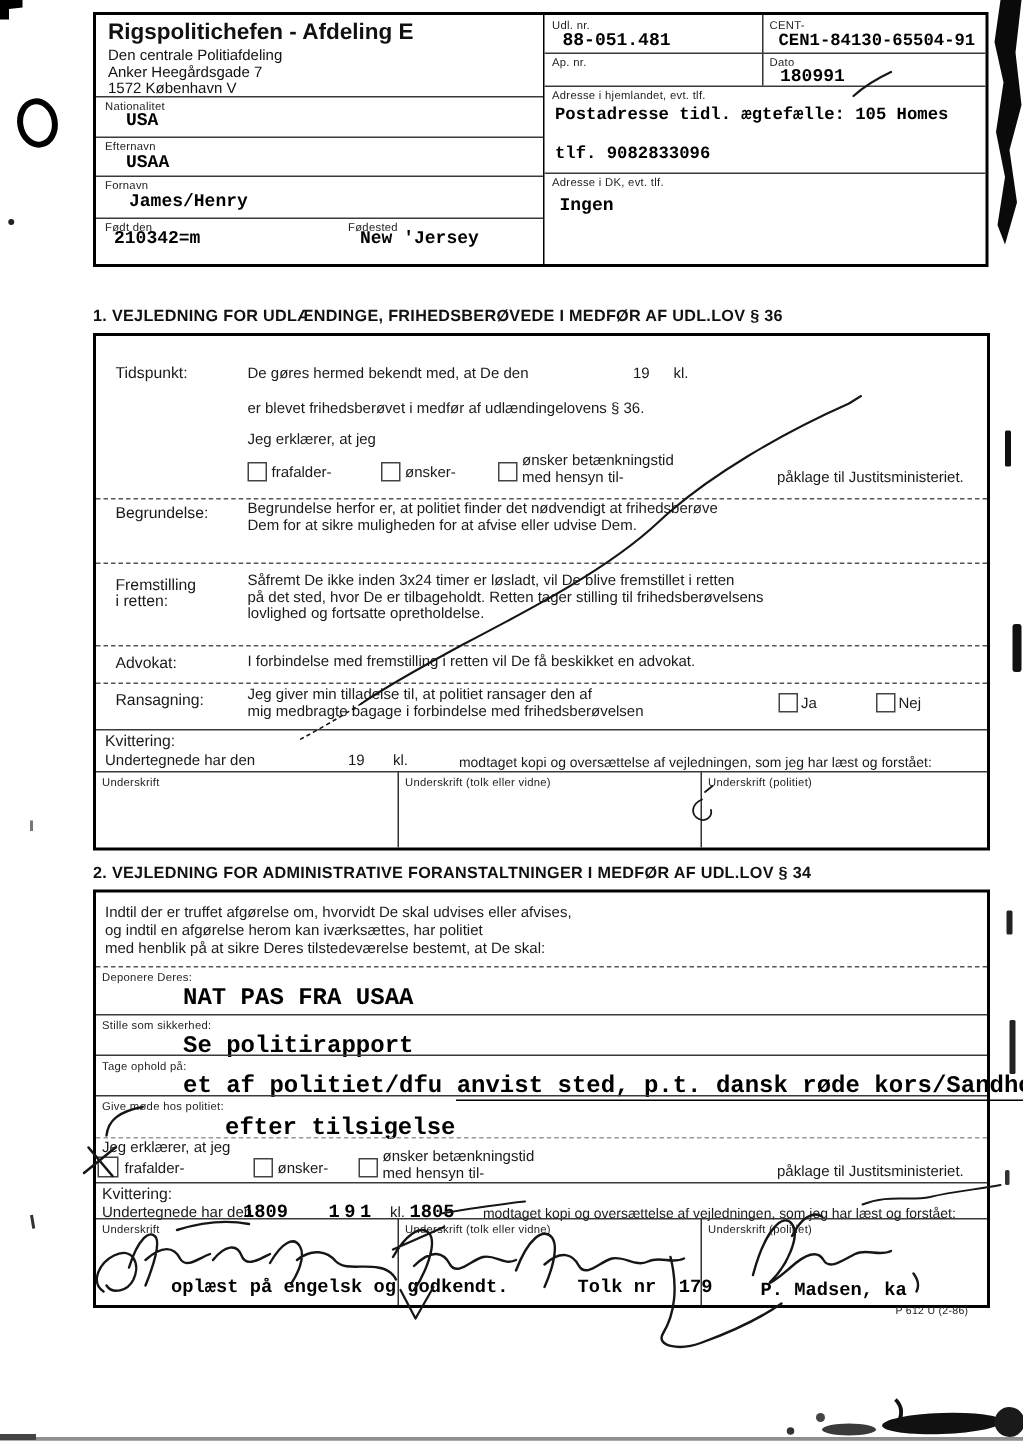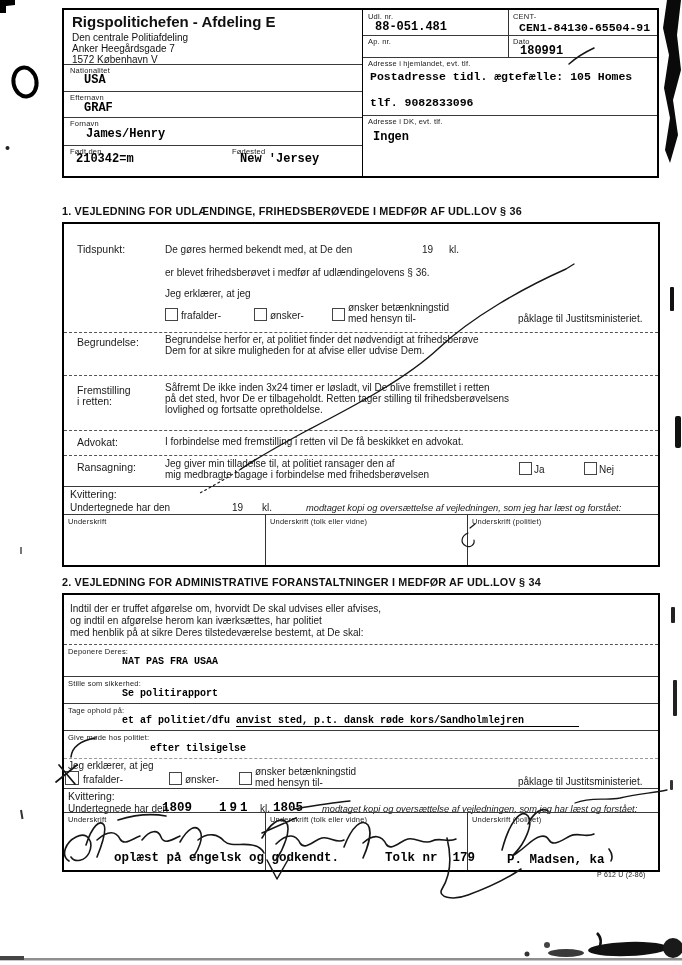--- a/index.html
+++ b/index.html
@@ -2,25 +2,25 @@
 <html><head>
 <meta charset="utf-8">
 <style>
   html,body{margin:0;padding:0;background:#fff;}
   .page{position:relative;width:682px;height:965px;background:#ffffff;overflow:hidden;
         font-family:"Liberation Sans",sans-serif;color:#111;}
   .abs{position:absolute;}
   .box{position:absolute;border:2px solid #000;}
   .lbl{font-size:7.5px;color:#222;letter-spacing:.2px;white-space:pre;}
   .txt{font-size:10px;line-height:11.5px;color:#1a1a1a;white-space:pre;}
-  .sm{font-size:9.3px;font-style:italic;}
+  .sm{font-size:9.3px;}
   .it{font-size:10.5px;color:#1a1a1a;white-space:pre;}
   .title{font-weight:700;font-size:10.8px;letter-spacing:.2px;white-space:pre;}
   .mono{font-family:"Liberation Mono","DejaVu Sans Mono",monospace;font-weight:700;color:#000;white-space:pre;}
-  .m12{font-size:12px;} .m115{font-size:11.5px;} .m13{font-size:10px;}
+  .m12{font-size:12px;} .m115{font-size:11.5px;} .m13{font-size:16px;}
   .sep{position:absolute;border-top:1px solid #3a3a3a;height:0;}
   .dsep{position:absolute;border-top:1px dashed #555;height:0;}
   .vline{position:absolute;border-left:1px solid #333;width:0;}
   .cb{position:absolute;width:11px;height:11px;border:1.3px solid #444;background:#fff;}
   .agency-title{font-weight:700;font-size:15px;white-space:pre;}
   .agency-line{font-size:10px;line-height:11px;white-space:pre;}
   .overlay{position:absolute;left:0;top:0;pointer-events:none;z-index:30;}
   .underl{border-bottom:1.2px solid #000;padding-right:55px;}
 </style>
 </head>
@@ -35,21 +35,21 @@
       <div class="abs agency-line" style="left:8px;top:22px;">Den centrale Politiafdeling</div>
       <div class="abs agency-line" style="left:8px;top:33px;">Anker Heegårdsgade 7</div>
       <div class="abs agency-line" style="left:8px;top:44px;">1572 København V</div>
 
       <div class="sep" style="left:0;top:54px;width:298px;"></div>
       <div class="abs lbl" style="left:6px;top:56px;">Nationalitet</div>
       <div class="abs mono m12" style="left:20px;top:63px;">USA</div>
 
       <div class="sep" style="left:0;top:81px;width:298px;"></div>
       <div class="abs lbl" style="left:6px;top:83px;">Efternavn</div>
-      <div class="abs mono m12" style="left:20px;top:91px;">GRAF</div>
+      <div class="abs mono m12" style="left:20px;top:91px;">USAA</div>
 
       <div class="sep" style="left:0;top:107px;width:298px;"></div>
       <div class="abs lbl" style="left:6px;top:109px;">Fornavn</div>
       <div class="abs mono m12" style="left:22px;top:117px;">James/Henry</div>
 
       <div class="sep" style="left:0;top:135px;width:298px;"></div>
       <div class="abs lbl" style="left:6px;top:137px;">Født den</div>
       <div class="abs mono m12" style="left:12px;top:142px;">210342=m</div>
       <div class="abs lbl" style="left:168px;top:137px;">Fødested</div>
       <div class="abs mono m12" style="left:176px;top:142px;">New 'Jersey</div>

